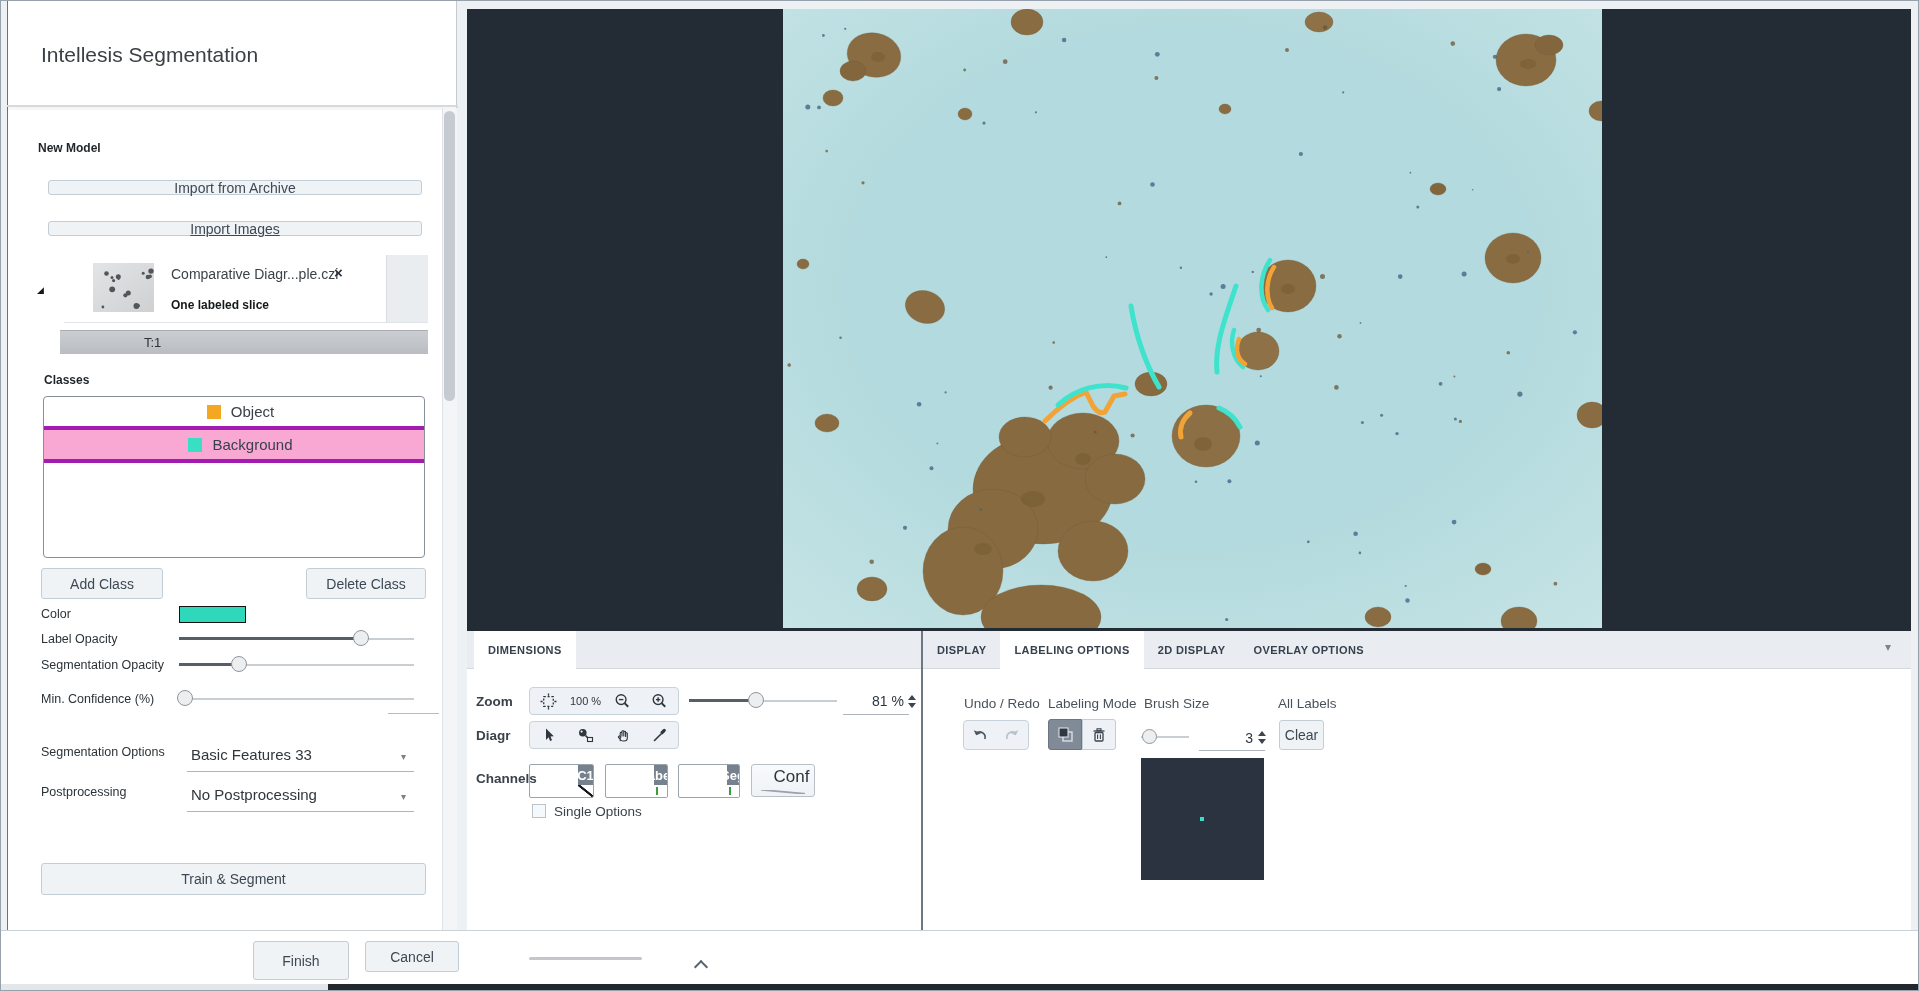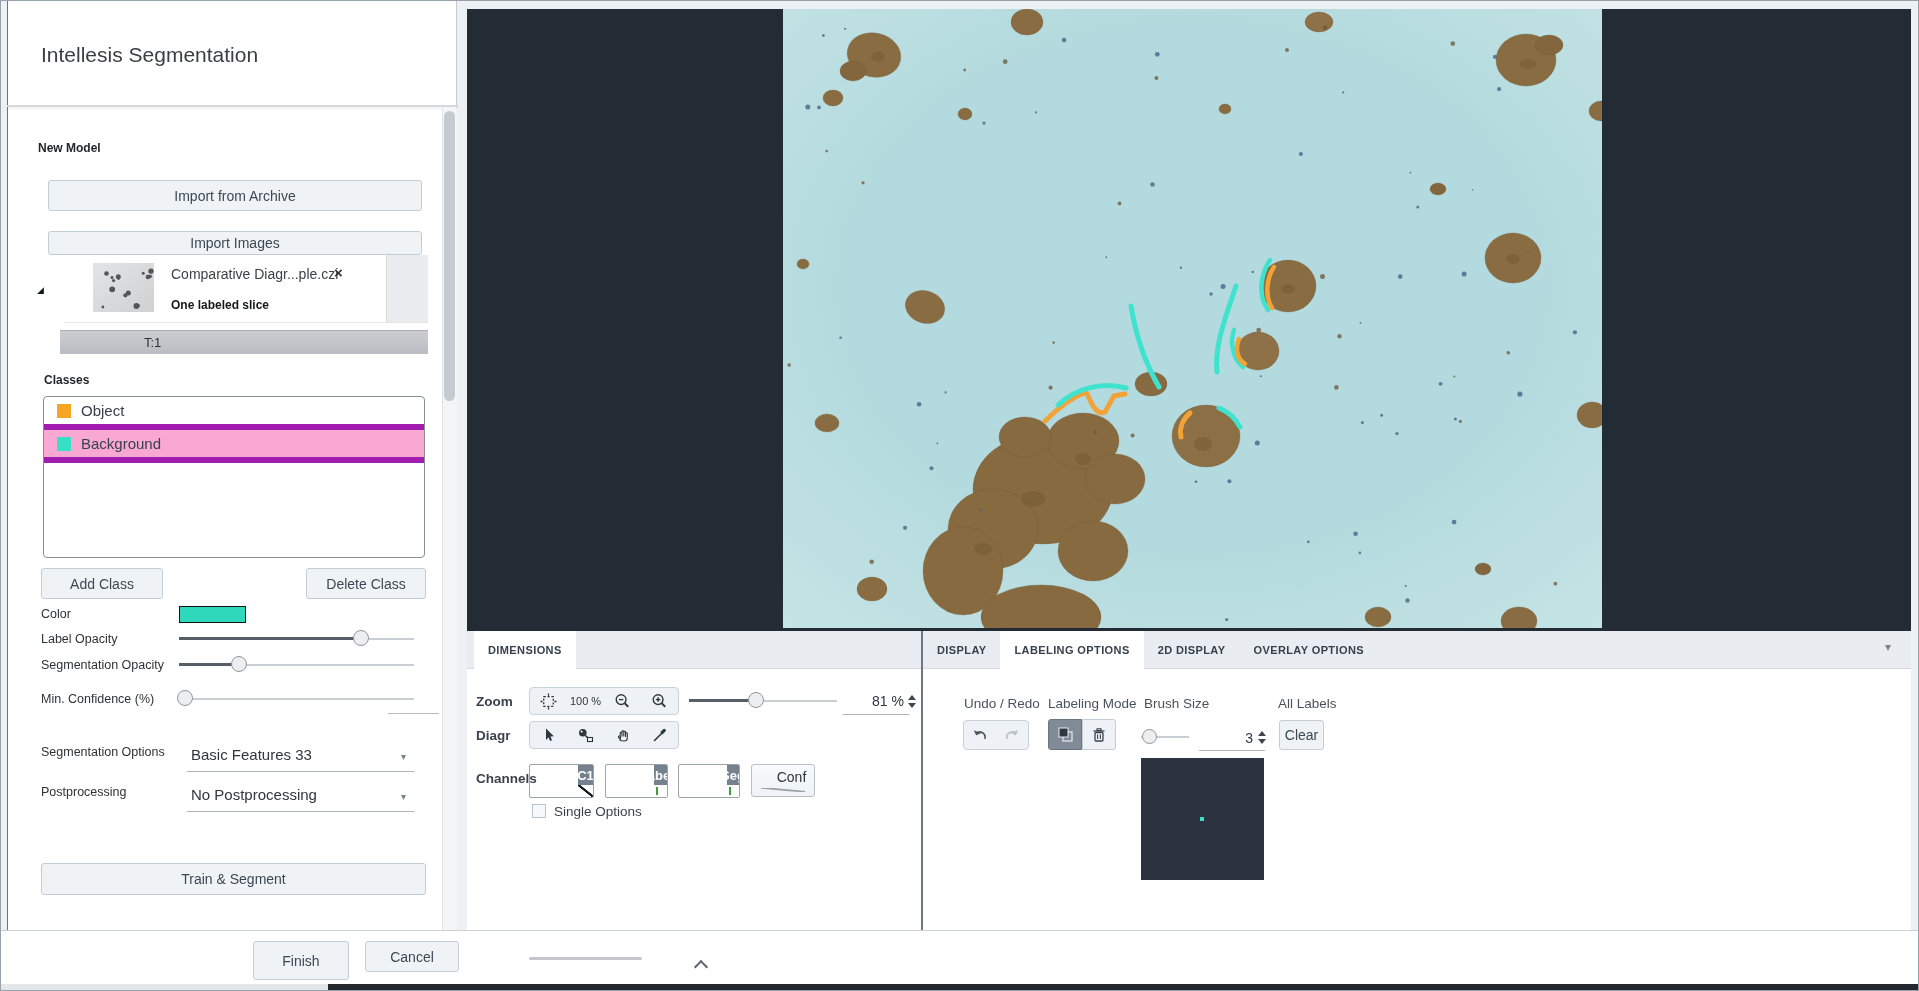--- a/index.html
+++ b/index.html
@@ -18,21 +18,21 @@
   .file-row{left:63px;top:254px;width:364px;height:67px;background:#fff;box-shadow:0 1px 0 #e2e5e8;}
   .file-band{left:385px;top:254px;width:42px;height:67px;background:#eaedef;border-left:1px solid #dbdee1;}
   .expander{left:36px;top:284px;font-size:9px;color:#14181c;}
   .file-name{left:170px;top:265px;font-size:14px;color:#3b4248;}
   .file-close{left:333px;top:263px;font-size:15px;font-weight:bold;color:#2e343a;cursor:pointer;}
   .file-sub{left:170px;top:297px;font-size:12px;font-weight:bold;color:#15181b;}
   .thumb{left:92px;top:262px;width:61px;height:49px;}
   .tbar{left:59px;top:329px;width:368px;height:24px;background:linear-gradient(#cbcdd1,#b9bdc1);border-top:1px solid #a9adb2;font-size:13px;color:#2e3338;display:flex;align-items:center;padding-left:84px;}
 
   .classes-box{left:42px;top:395px;width:382px;height:162px;background:#fff;border:1px solid #878f98;border-radius:4px;overflow:hidden;}
-  .class-row{display:flex;align-items:center;height:33px;padding-left:13px;border-bottom:6px solid #a21caf;font-size:15px;color:#39414a;}
+  .class-row{display:flex;align-items:center;height:33px;padding-left:13px;border-bottom:4px solid #a21caf;font-size:15px;color:#39414a;justify-content:center;}
   .class-row.sel{background:#f9a8d4;}
   .swatch{width:14px;height:14px;margin-right:10px;flex:none;}
 
   .slider{height:18px;}
   .slider .track{position:absolute;left:0;right:0;top:8px;height:2px;background:#c9ced3;}
   .slider .fill{position:absolute;left:0;top:7px;height:3px;background:#565e67;width:calc(var(--p)*1%);}
   .slider .handle{position:absolute;top:0;width:16px;height:16px;border-radius:50%;background:#eceef0;border:1.5px solid #8f979e;left:calc(var(--p)*1% - 9px);}
   .mini-line{height:1px;background:#b6bcc2;}
   .dd-text{font-size:15px;color:#2f363d;}
   .dd-line{height:1px;background:#aeb4bb;}
@@ -61,21 +61,21 @@
   .tri-up{width:0;height:0;border-left:4px solid transparent;border-right:4px solid transparent;border-bottom:5px solid #3c454e;}
   .tri-dn{width:0;height:0;border-left:4px solid transparent;border-right:4px solid transparent;border-top:5px solid #3c454e;}
   .uline{height:1px;background:#aeb4bb;}
 
   .chan{border:1px solid #9aa4ae;border-radius:2px;overflow:hidden;cursor:pointer;padding-left:48px;}
   .chan .hd{height:20px;background:#76818e;color:#fff;font-size:13px;font-weight:bold;display:flex;align-items:center;justify-content:center;}
   .chan .bd{height:12px;background:#fff;position:relative;}
   .chan .bd.c1line{background:linear-gradient(to top right,transparent 44%,#15181c 47%,#15181c 56%,transparent 59%);}
   .chan .tick{position:absolute;left:2px;top:2px;width:2px;height:8px;background:#3f9b3f;}
   .chan-conf{background:linear-gradient(#f8fafc,#eef2f6);border:1px solid #b7c0c8;border-radius:3px;cursor:pointer;display:flex;flex-direction:column;align-items:center;justify-content:center;gap:3px;}
-  .chan-conf .txt{font-size:14px;color:#2d353d;margin-left:17px;}
+  .chan-conf .txt{font-size:17px;color:#2d353d;margin-left:17px;}
   .chan-conf .curve{width:44px;height:4px;background:linear-gradient(to top right,transparent 35%,#9aa1a8 48%,#9aa1a8 58%,transparent 70%);}
   .checkbox{width:14px;height:14px;background:#f6f9fb;border:1px solid #b9c3cc;cursor:pointer;}
   .cb-label{font-size:13.5px;color:#3a424b;}
 
   .seg-btn{border-radius:3px;border:1px solid #c3cdd5;background:#eef2f6;display:flex;align-items:center;justify-content:center;cursor:pointer;}
   .seg-btn.sel{background:#808b97;border-color:#6b7681;}
   .brush-slider{height:16px;}
   .brush-slider .track{position:absolute;left:0;right:0;top:7px;height:2px;background:#c9ced3;}
   .brush-slider .handle{position:absolute;top:0;width:15px;height:15px;border-radius:50%;background:#eceef0;border:1.5px solid #8f979e;left:calc(var(--p)*1% - 7px);}
   .mini-thumb{left:1140px;top:757px;width:123px;height:122px;background:#2c3340;}
@@ -92,22 +92,22 @@
 </head>
 <body>
 
 <div class="app">
 
   <div class="abs left-panel"></div>
   <div class="abs lp-title">Intellesis Segmentation</div>
   <div class="abs lp-divider"></div>
 
   <div class="abs small-label" style="left:37px;top:140px;">New Model</div>
-  <div class="abs btn" style="left:47px;top:179px;width:374px;height:31px;">Import from Archive</div>
-  <div class="abs btn" style="left:47px;top:230px;width:374px;height:24px;">Import Images</div>
+  <div class="abs btn" style="left:47px;top:179px;width:374px;height:15px;">Import from Archive</div>
+  <div class="abs btn" style="left:47px;top:220px;width:374px;height:15px;text-decoration:underline;">Import Images</div>
 
   <div class="abs file-row"></div>
   <div class="abs file-band"></div>
   <div class="abs expander">◢</div>
   <svg class="abs thumb" viewBox="0 0 61 49">
     <rect width="61" height="49" fill="#d8d9da"></rect>
     <rect width="61" height="49" fill="url(#tg)"></rect>
     <defs>
         <linearGradient id="tg" x1="0" y1="0" x2="1" y2="1">
       <stop offset="0" stop-color="#e3e4e5"></stop>

